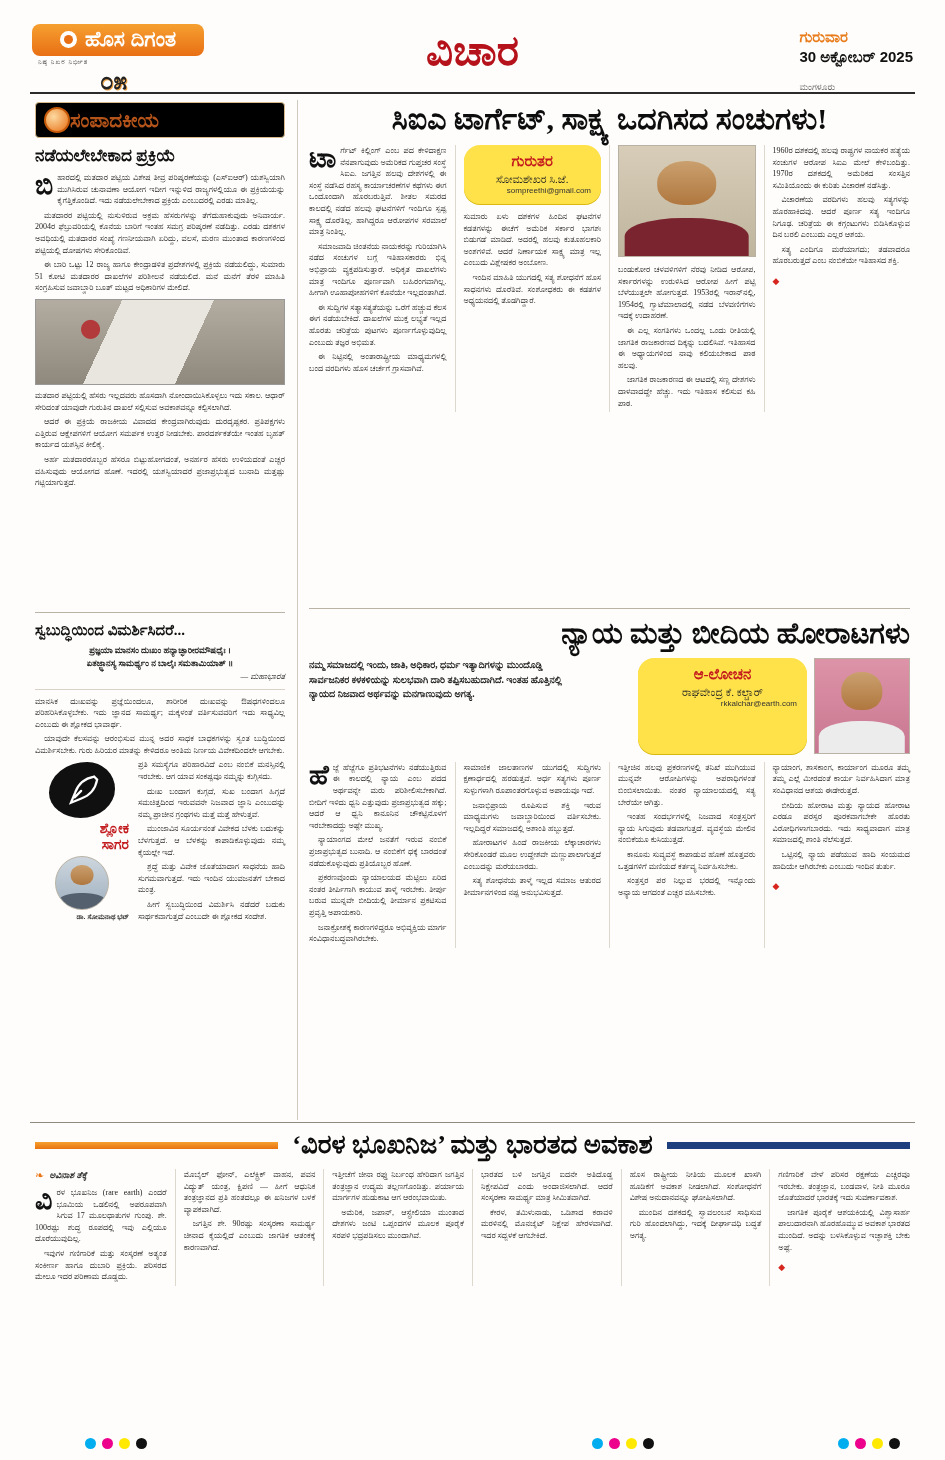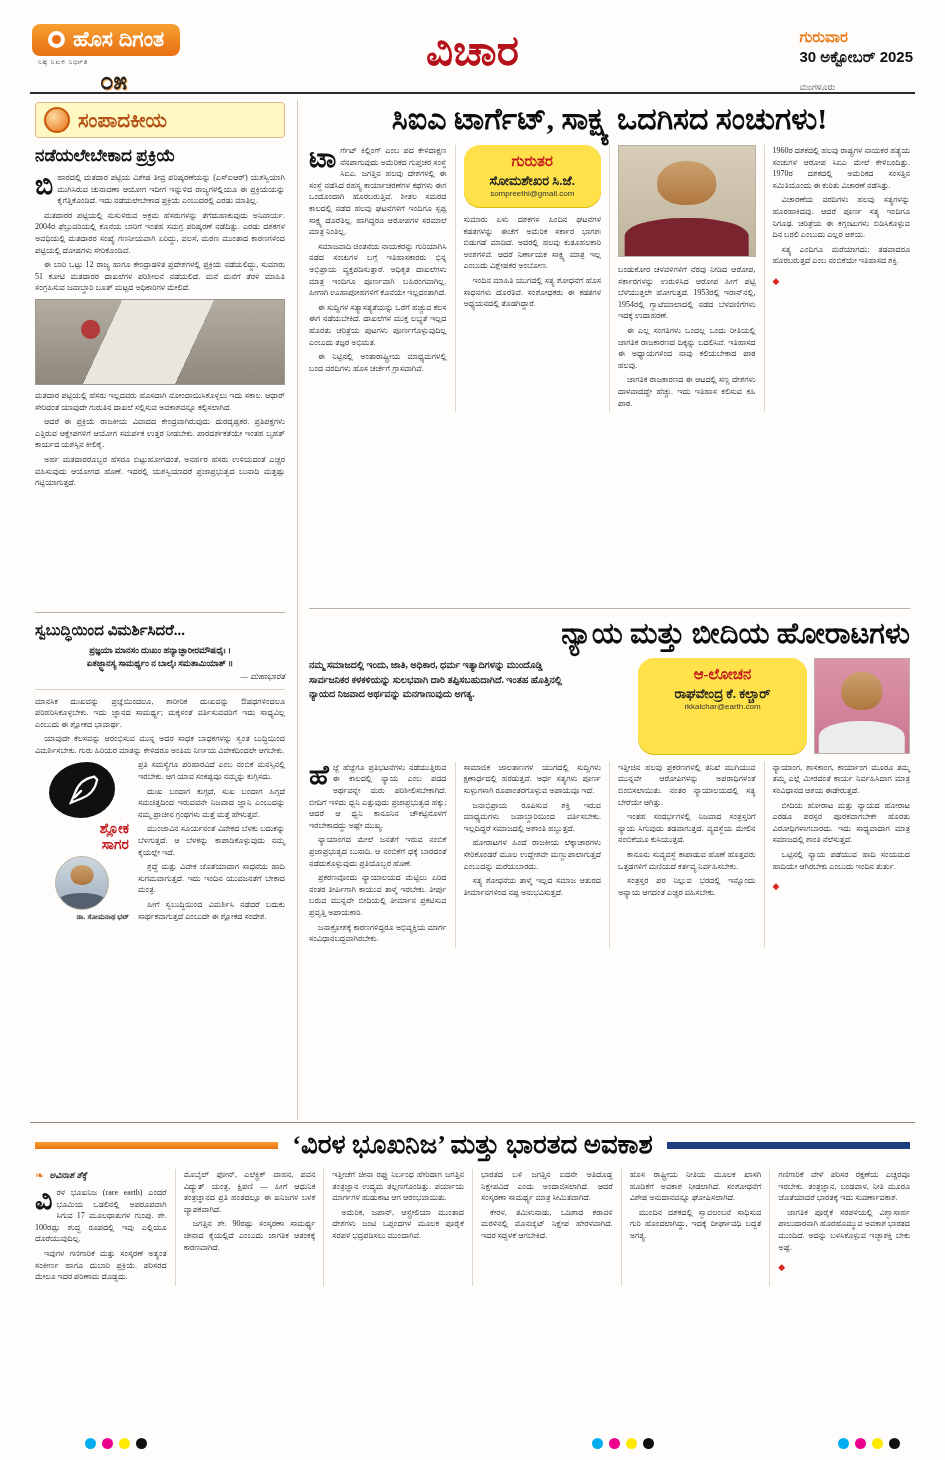--- a/index.html
+++ b/index.html
@@ -2,21 +2,21 @@
 <html><head>
 <meta charset="utf-8">
 <style>
   * { box-sizing: border-box; margin:0; padding:0; }
   body { background:#e8e8e8; font-family:"Liberation Serif", serif; }
   .page { position:relative; width:945px; height:1460px; margin:0 auto; background:#fefdfb; overflow:hidden; color:#1c1c1c; }
 
   
   .header { position:absolute; top:24px; left:32px; right:32px; height:64px; }
   .masthead { position:absolute; left:0; top:0; width:230px; }
-  .masthead-box { background:linear-gradient(#f6a030,#e86f14); color:#fff; font-weight:bold; font-size:21px; padding:3px 16px 5px; border-radius:8px; display:inline-flex; align-items:center; gap:8px; font-family:"Liberation Sans", sans-serif; }
+  .masthead-box { background:linear-gradient(#f6a030,#e86f14); color:#fff; font-weight:bold; font-size:21px; padding:3px 28px 5px; border-radius:8px; display:inline-flex; align-items:center; gap:8px; font-family:"Liberation Sans", sans-serif; }
   .masthead-icon { width:17px; height:17px; border-radius:50%; background:#fff; position:relative; flex:0 0 auto; }
   .masthead-icon::after { content:""; position:absolute; inset:4px; border-radius:50%; background:#e86f14; }
   .masthead-tagline { font-size:6.5px; color:#444; letter-spacing:1px; margin:2px 0 0 6px; font-family:"Liberation Sans", sans-serif; }
   .page-number { font-size:24px; font-weight:bold; color:#222; margin:1px 0 0 68px; font-family:"Liberation Sans", sans-serif; text-shadow:1px 1px 0 #f0a54a; }
   .section-title { position:absolute; left:50%; top:6px; transform:translateX(-50%); font-size:42px; font-weight:bold; color:#b5121b; line-height:1; }
   .header-right { position:absolute; right:0; top:4px; text-align:left; font-family:"Liberation Sans", sans-serif; }
   .day { color:#e87b1a; font-weight:bold; font-size:15px; }
   .date { color:#111; font-weight:bold; font-size:15px; margin-top:2px; }
   .edition { color:#555; font-size:9px; margin-top:16px; }
   .header-rule { position:absolute; top:92px; left:30px; right:30px; border-top:2px solid #2b2b2b; }
@@ -31,37 +31,37 @@
   .bt p:first-child { text-indent:0; }
   .dc > p:first-child::first-letter { float:left; font-size:27px; line-height:0.85; font-weight:bold; padding:2px 4px 0 0; color:#111; }
   .cols { display:flex; align-items:stretch; }
   .col { flex:1; padding:0 8px; border-left:1px solid #ddd8cd; min-width:0; }
   .col:first-child { border-left:none; padding-left:0; }
   .col:last-child { padding-right:0; }
   .end-mark { color:#d6261e; font-size:9px; }
 
   
   .editorial { position:absolute; top:102px; left:35px; width:250px; }
-  .ed-kicker { display:flex; align-items:center; gap:8px; border:1px solid #d9b98c; border-radius:4px; padding:4px 8px; background:#fef9c3;text-align:center; }
+  .ed-kicker { display:flex; align-items:center; border:1px solid #d9b98c; border-radius:4px; padding:4px 8px; background:#000000;text-align:center; }
   .ed-kicker-emblem { width:26px; height:26px; border-radius:50%; background:radial-gradient(circle at 35% 35%, #fcd9a0, #e86f14); border:2px solid #c65a0a; flex:0 0 auto; }
   .ed-kicker-text { color:#b5541a; font-weight:bold; font-size:20px; }
   .ed-headline { font-size:17px; font-weight:bold; margin:8px 0 6px; color:#111; }
   .ed-photo { width:100%; height:86px; margin:5px 0; background:
       linear-gradient(115deg, rgba(255,255,255,0) 30%, #e9e6df 30%, #e9e6df 62%, rgba(255,255,255,0) 62%),
       radial-gradient(circle at 22% 35%, #b23a3a 0 9px, rgba(0,0,0,0) 10px),
       linear-gradient(#b3ada1,#8f897d); border:1px solid #999; }
 
   
   .lead { position:absolute; top:102px; left:309px; right:35px; }
   .lead-headline { text-align:center; font-weight:bold; font-size:30px; line-height:1.1; color:#0d0d0d; margin-bottom:10px; }
   .bubble { position:relative; background:#ffe24a; border-radius:16px; padding:8px 10px 9px; text-align:center; margin-bottom:7px; box-shadow:0 1px 0 #d9b90f; }
   .bubble::after { content:""; position:absolute; right:-9px; top:58%; border:9px solid transparent; border-left-color:#ffe24a; }
   .bubble .col-name { color:#c41a1e; font-weight:bold; font-size:15px; }
-  .bubble .auth-name { color:#222; font-weight:bold; font-size:13px; margin-top:3px; }
-  .bubble .auth-mail { color:#333; font-size:8px; font-family:"Liberation Sans", sans-serif; }
+  .bubble .auth-name { color:#222; font-weight:normal; font-size:11px; margin-top:3px; }
+  .bubble .auth-mail { color:#333; font-size:8px; font-family:"Liberation Sans", sans-serif;text-align:right; }
   .portrait { position:relative; overflow:hidden; border:1px solid #b9b2a4; background:linear-gradient(var(--bg1,#d8cdb8), var(--bg2,#bfb49d)); }
   .portrait::before { content:""; position:absolute; top:14%; left:50%; transform:translateX(-50%); width:44%; height:40%; background:linear-gradient(#caa06e,#b0773f); border-radius:48% 48% 44% 44%; }
   .portrait::after { content:""; position:absolute; bottom:-2px; left:50%; transform:translateX(-50%); width:92%; height:36%; background:var(--shirt,#7a2430); border-radius:46% 46% 0 0; }
   .lead-photo { width:100%; height:112px; margin-bottom:7px; }
 
   
   .shloka { position:absolute; top:622px; left:35px; width:250px; }
   .sh-headline { font-weight:bold; font-size:15px; color:#111; margin-bottom:5px; }
   .sh-verse { text-align:center; font-weight:bold; font-size:8.5px; line-height:1.55; color:#222; border-bottom:1px solid #d7d2c6; padding-bottom:5px; margin-bottom:6px; }
   .sh-verse .attr { display:block; text-align:right; font-style:italic; font-weight:normal; }
@@ -288,21 +288,21 @@
           <p>ಭಾರತದ ಬಳಿ ಜಗತ್ತಿನ ಐದನೇ ಅತಿದೊಡ್ಡ ನಿಕ್ಷೇಪವಿದೆ ಎಂದು ಅಂದಾಜಿಸಲಾಗಿದೆ. ಆದರೆ ಸಂಸ್ಕರಣಾ ಸಾಮರ್ಥ್ಯ ಮಾತ್ರ ಸೀಮಿತವಾಗಿದೆ.</p>
           <p>ಕೇರಳ, ತಮಿಳುನಾಡು, ಒಡಿಶಾದ ಕರಾವಳಿ ಮರಳಿನಲ್ಲಿ ಮೊನಜೈಟ್ ನಿಕ್ಷೇಪ ಹೇರಳವಾಗಿದೆ. ಇದರ ಸದ್ಬಳಕೆ ಆಗಬೇಕಿದೆ.</p>
         </div>
       <div class="col bt">
           <p>ಹೊಸ ರಾಷ್ಟ್ರೀಯ ನೀತಿಯ ಮೂಲಕ ಖಾಸಗಿ ಹೂಡಿಕೆಗೆ ಅವಕಾಶ ನೀಡಲಾಗಿದೆ. ಸಂಶೋಧನೆಗೆ ವಿಶೇಷ ಅನುದಾನವನ್ನೂ ಘೋಷಿಸಲಾಗಿದೆ.</p>
           <p>ಮುಂದಿನ ದಶಕದಲ್ಲಿ ಸ್ವಾವಲಂಬನೆ ಸಾಧಿಸುವ ಗುರಿ ಹೊಂದಲಾಗಿದ್ದು, ಇದಕ್ಕೆ ದೀರ್ಘಾವಧಿ ಬದ್ಧತೆ ಅಗತ್ಯ.</p>
         </div>
       <div class="col">
         <div class="bt">
             <p>ಗಣಿಗಾರಿಕೆ ವೇಳೆ ಪರಿಸರ ರಕ್ಷಣೆಯ ಎಚ್ಚರವೂ ಇರಬೇಕು. ತಂತ್ರಜ್ಞಾನ, ಬಂಡವಾಳ, ನೀತಿ ಮೂರೂ ಜೊತೆಯಾದರೆ ಭಾರತಕ್ಕೆ ಇದು ಸುವರ್ಣಾವಕಾಶ.</p>
-            <p>ಜಾಗತಿಕ ಪೂರೈಕೆ ಸರಪಳಿಯಲ್ಲಿ ವಿಶ್ವಾಸಾರ್ಹ ಪಾಲುದಾರನಾಗಿ ಹೊರಹೊಮ್ಮುವ ಅವಕಾಶ ಭಾರತದ ಮುಂದಿದೆ. ಅದನ್ನು ಬಳಸಿಕೊಳ್ಳುವ ಇಚ್ಛಾಶಕ್ತಿ ಬೇಕು ಅಷ್ಟೆ.</p>
+            <p>ಜಾಗತಿಕ ಪೂರೈಕೆ ಆಶಯಕಿಯಲ್ಲಿ ವಿಶ್ವಾಸಾರ್ಹ ಪಾಲುದಾರನಾಗಿ ಹೊರಹೊಮ್ಮುವ ಅವಕಾಶ ಭಾರತದ ಮುಂದಿದೆ. ಅದನ್ನು ಬಳಸಿಕೊಳ್ಳುವ ಇಚ್ಛಾಶಕ್ತಿ ಬೇಕು ಅಷ್ಟೆ.</p>
           </div>
         <span class="end-mark">◆</span>
       </div>
     </div>
   </div>
 
   <div class="cmyk" style="left:85px;">
       <span style="background: rgb(0, 174, 239);"></span>
       <span style="background: rgb(236, 0, 140);"></span>
       <span style="background: rgb(255, 233, 0);"></span>

